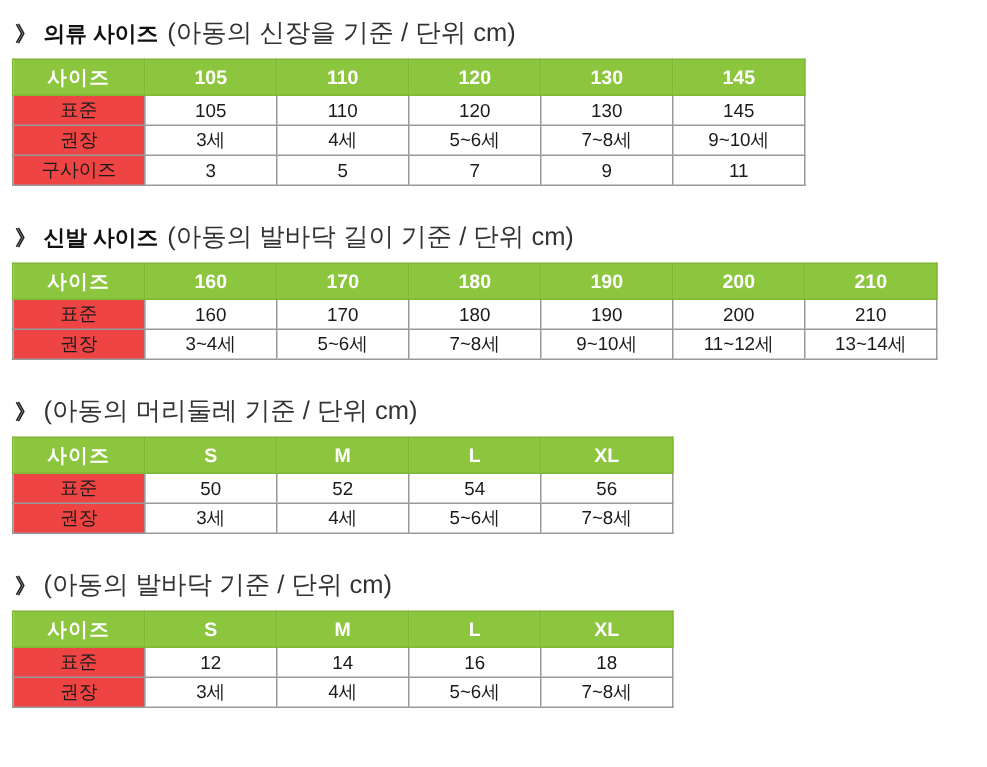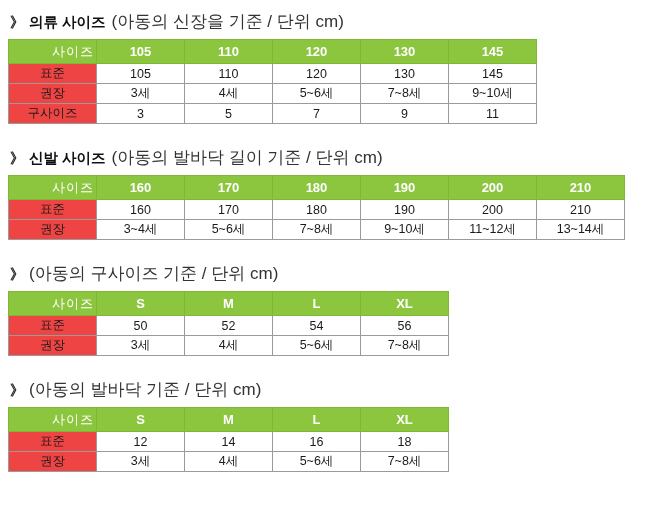--- a/index.html
+++ b/index.html
@@ -62,23 +62,22 @@
   }
   table.size-table thead th {
     background: #8cc63e;
     color: #ffffff;
     font-weight: bold;
     font-size: 13px;
     height: 24px;
     border-color: #7fb636;
   }
   table.size-table thead th.first {
-    font-weight: normal;
+    font-weight: bold;
     letter-spacing: 1px;
-    text-align: right;
   }
   table.size-table tbody td.first {
     background: #ef4444;
     color: #1b1b1b;
   }
   
   .t-clothes col.c0 { width: 88px; }
   .t-clothes col.cx { width: 88px; }
 
   .t-shoes col.c0 { width: 88px; }
@@ -201,21 +200,21 @@
         </tr>
       </tbody>
     </table>
   </div>
 
   <div class="spacer-lg"></div>
 
   <div class="section">
     <div class="section-head">
       <span class="chev">》</span>
-      <span class="sec-note">(아동의 구사이즈 기준 / 단위 cm)</span>
+      <span class="sec-note">(아동의 머리둘레 기준 / 단위 cm)</span>
     </div>
     <table class="size-table t-hat">
       <colgroup>
         <col class="c0">
           <col class="cx">
           <col class="cx">
           <col class="cx">
           <col class="cx">
       </colgroup>
       <thead>

